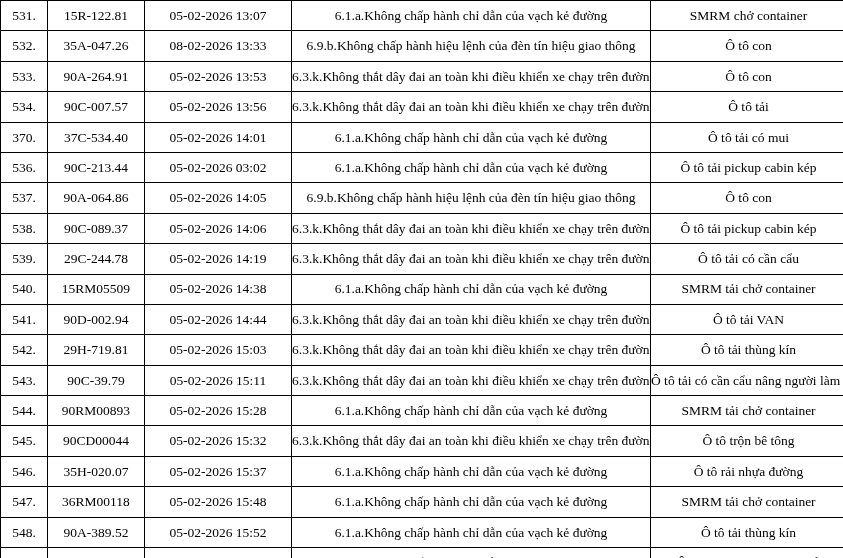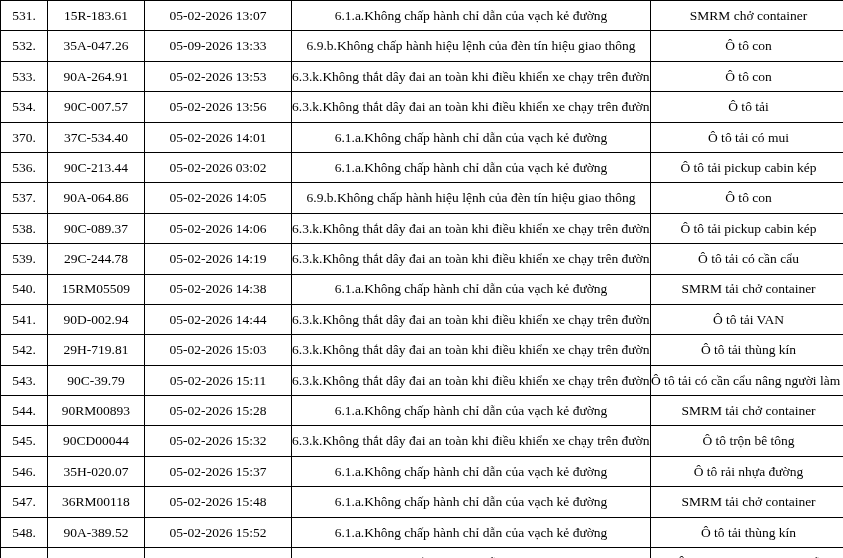--- a/index.html
+++ b/index.html
@@ -47,29 +47,29 @@
   }
 </style>
 </head>
 <body>
 
 <div class="sheet">
   <table class="violations">
     <tbody>
         <tr>
           <td class="c-no">531.</td>
-          <td class="c-plate">15R-183.61</td>
+          <td class="c-plate">15R-122.81</td>
           <td class="c-time">05-02-2026 13:07</td>
           <td class="c-desc">6.1.a.Không chấp hành chỉ dẫn của vạch kẻ đường</td>
           <td class="c-type">SMRM chở container</td>
         </tr>
         <tr>
           <td class="c-no">532.</td>
           <td class="c-plate">35A-047.26</td>
-          <td class="c-time">05-09-2026 13:33</td>
+          <td class="c-time">08-02-2026 13:33</td>
           <td class="c-desc">6.9.b.Không chấp hành hiệu lệnh của đèn tín hiệu giao thông</td>
           <td class="c-type">Ô tô con</td>
         </tr>
         <tr>
           <td class="c-no">533.</td>
           <td class="c-plate">90A-264.91</td>
           <td class="c-time">05-02-2026 13:53</td>
           <td class="c-desc">6.3.k.Không thắt dây đai an toàn khi điều khiển xe chạy trên đường</td>
           <td class="c-type">Ô tô con</td>
         </tr>

